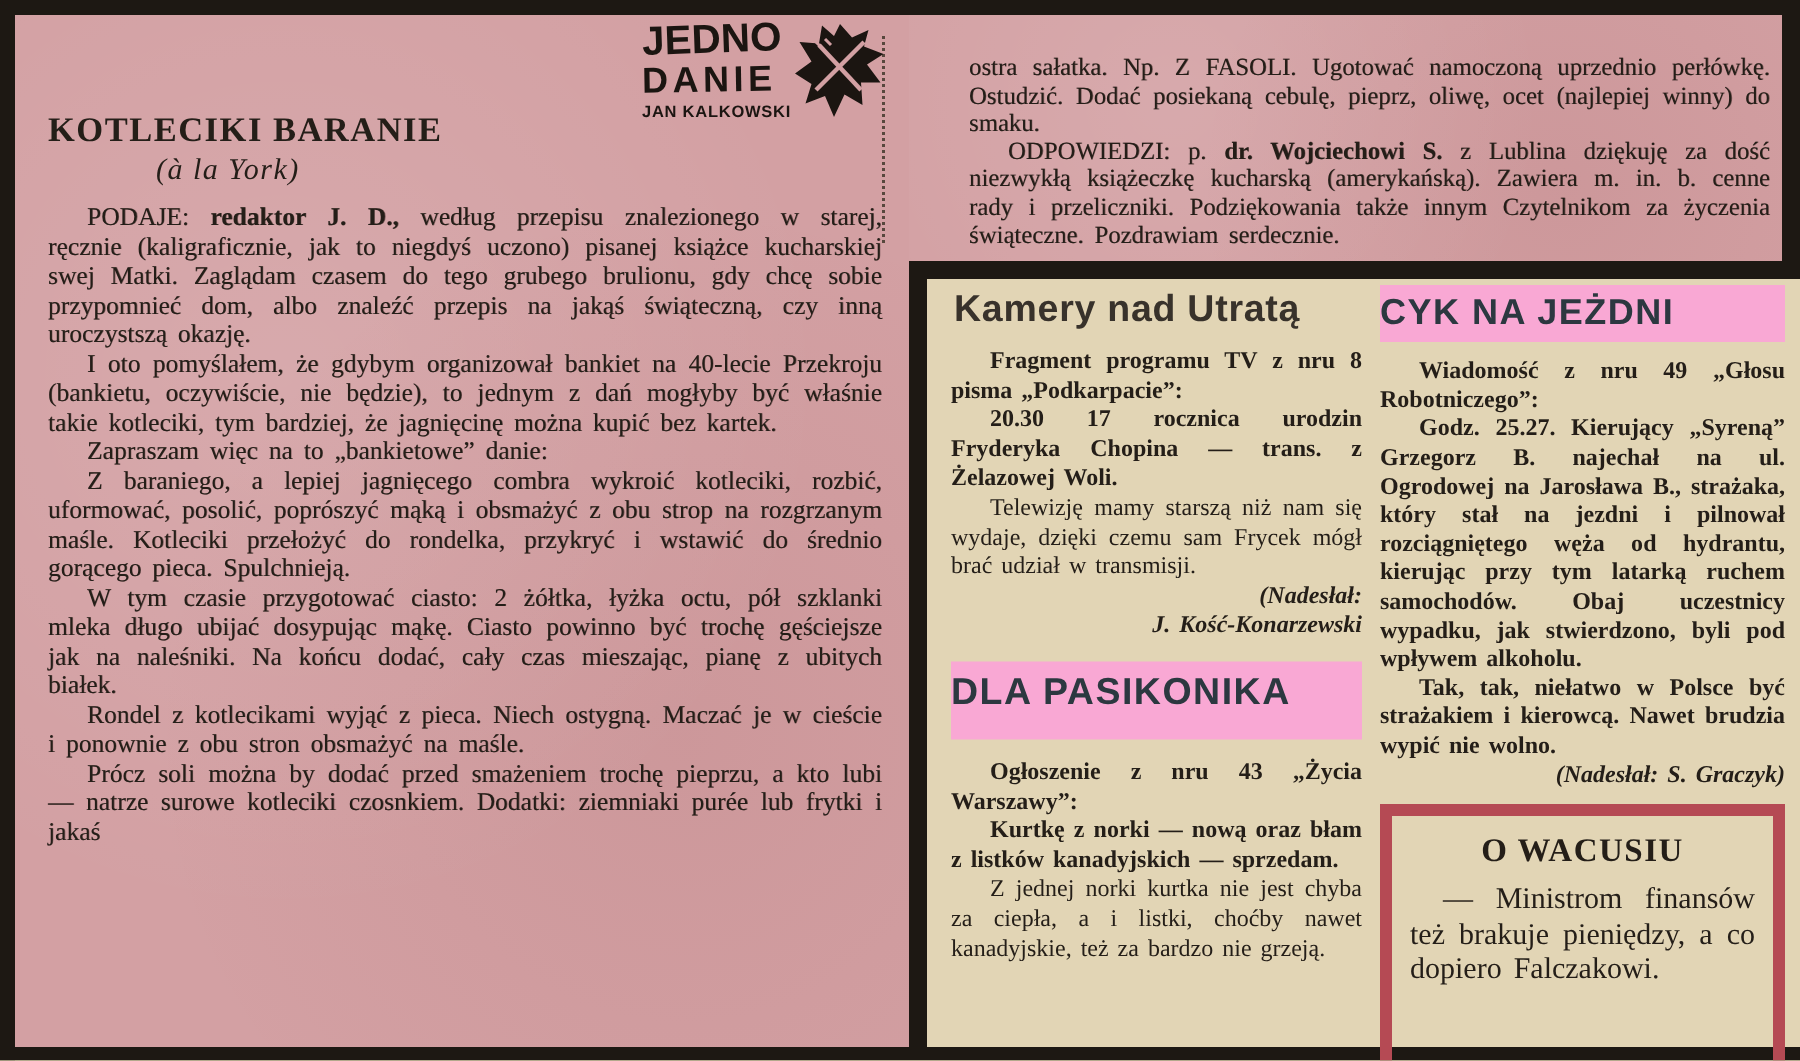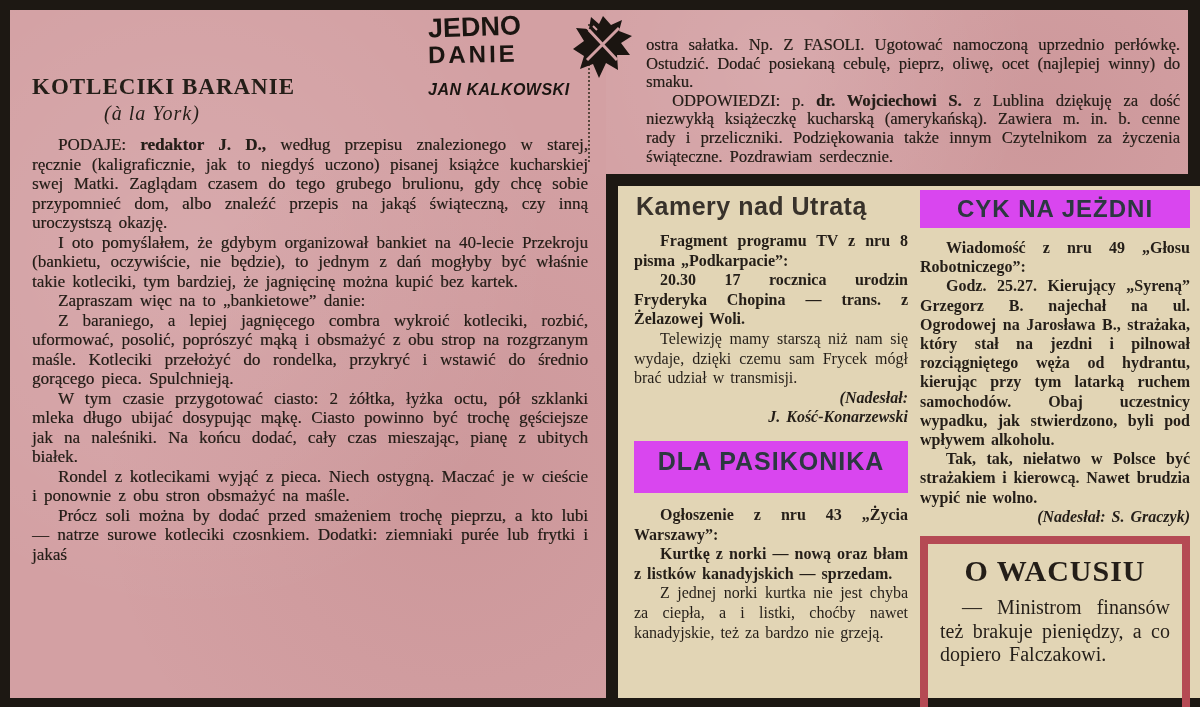--- a/index.html
+++ b/index.html
@@ -22,21 +22,21 @@
   #frame-inner-h{left:606px;top:174px;width:594px;height:12px;}
   #frame-inner-v{left:606px;top:174px;width:12px;height:524px;}
   #dotted-sep{position:absolute;left:588px;top:24px;height:138px;width:0;
     border-left:2px dotted #57473d;}
 
   
   #logo{position:absolute;left:428px;top:13px;width:156px;height:78px;display:flex;align-items:flex-start;}
   #logo .logo-text{font-family:"Liberation Sans","DejaVu Sans",sans-serif;color:#1b1511;line-height:1;}
   #logo .l1{font-size:27px;font-weight:900;letter-spacing:0px;transform:rotate(-2deg);}
   #logo .l2{font-size:24px;font-weight:900;letter-spacing:3px;margin-top:2px;transform:rotate(-1deg);}
-  #logo .l3{font-size:16px;font-weight:700;letter-spacing:0.5px;margin-top:16px;white-space:nowrap;font-style:italic;}
+  #logo .l3{font-size:11px;font-weight:700;letter-spacing:0.5px;margin-top:4px;white-space:nowrap;}
   #logo svg{margin-left:2px;margin-top:2px;flex:none;}
 
   
   #article-left{position:absolute;left:32px;top:74px;width:556px;}
   #article-left h1{margin:0;font-size:23px;font-weight:700;letter-spacing:1px;}
   #article-left h2{margin:2px 0 10px 72px;font-size:20px;font-weight:400;font-style:italic;letter-spacing:1px;}
   #article-left .para{font-size:17px;line-height:19.5px;word-spacing:3px;
     text-shadow:0.4px 0 0 rgba(35,22,15,0.5);}
 
   
@@ -52,28 +52,28 @@
   .i{font-style:italic;}
 
   
   #col-mid{position:absolute;left:634px;top:192px;width:274px;}
   #col-mid .col-heading{margin:0 0 10px 2px;font-family:"Liberation Sans","DejaVu Sans",sans-serif;
     font-size:25px;font-weight:700;color:#38322b;letter-spacing:0.5px;}
   #col-mid .para{font-size:16px;line-height:19.6px;word-spacing:2px;}
   #col-right{position:absolute;left:920px;top:190px;width:270px;}
   #col-right .para{font-size:16px;line-height:19.2px;word-spacing:2px;}
 
-  .bar{background:#d946ef;color:#2c3840;font-family:"Liberation Sans","DejaVu Sans",sans-serif;
-    font-weight:700;text-align:center;letter-spacing:1px;}
+  .bar{background:#f9a8d4;color:#2c3840;font-family:"Liberation Sans","DejaVu Sans",sans-serif;
+    font-weight:700;text-align:left;letter-spacing:1px;}
   #bar-pasikonik{height:52px;line-height:40px;font-size:25px;margin:14px 0 12px 0;}
   #bar-cyk{height:38px;line-height:38px;font-size:24px;margin:0 0 10px 0;}
 
   
   #wacus-box{margin-top:10px;border:8px solid #b54a54;padding:8px 12px 4px 12px;height:160px;}
-  #wacus-box h3{margin:2px 0 8px 0;text-align:center;font-size:30px;font-weight:700;letter-spacing:1px;}
+  #wacus-box h3{margin:2px 0 8px 0;text-align:center;font-size:22px;font-weight:700;letter-spacing:1px;}
   #wacus-box .para{font-size:20px;line-height:23.5px;text-indent:22px;word-spacing:3px;}
 </style>
 </head>
 <body>
 
 <div id="page">
 
   <div id="pink-left" class="pink"></div>
   <div id="pink-top" class="pink"></div>
 

